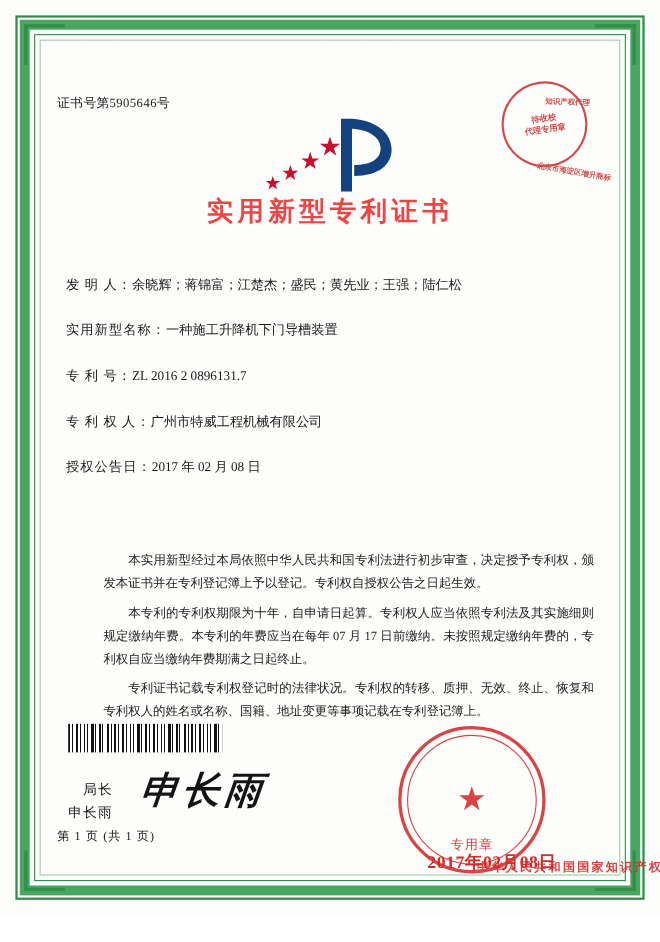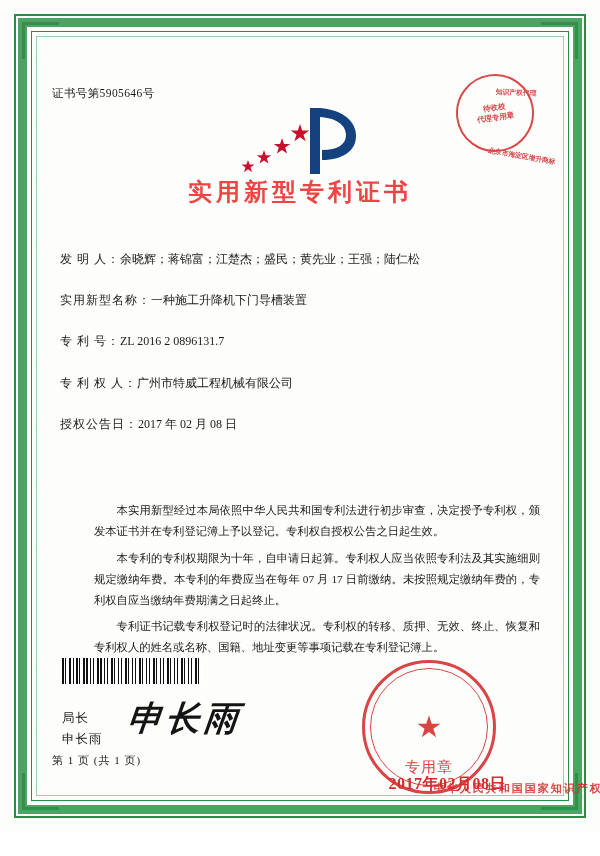--- a/index.html
+++ b/index.html
@@ -210,20 +210,21 @@
   }
 
   
   .sig-block {
     position: absolute;
     left: 10px;
     top: 648px;
     font-size: 12.5px;
     line-height: 1.7;
     letter-spacing: 1px;
+    text-align: right;
   }
   .handwriting {
     position: absolute;
     left: 76px;
     top: 636px;
     font-family: "Liberation Serif", serif;
     font-size: 34px;
     font-weight: bold;
     font-style: italic;
     letter-spacing: 4px;
@@ -265,21 +266,21 @@
     font-weight: bold;
     transform-origin: 0 0;
     white-space: nowrap;
     font-family: "Liberation Serif", serif;
   }
   .seal .bottomword {
     position: absolute;
     left: 50%;
     bottom: 14px;
     transform: translateX(-50%);
-    font-size: 15px;
+    font-size: 12px;
     letter-spacing: 1px;
     white-space: nowrap;
   }
   .seal-date {
     position: absolute;
     right: 42px;
     top: 714px;
     font-size: 16px;
     color: #d42b2b;
     letter-spacing: 0.5px;

